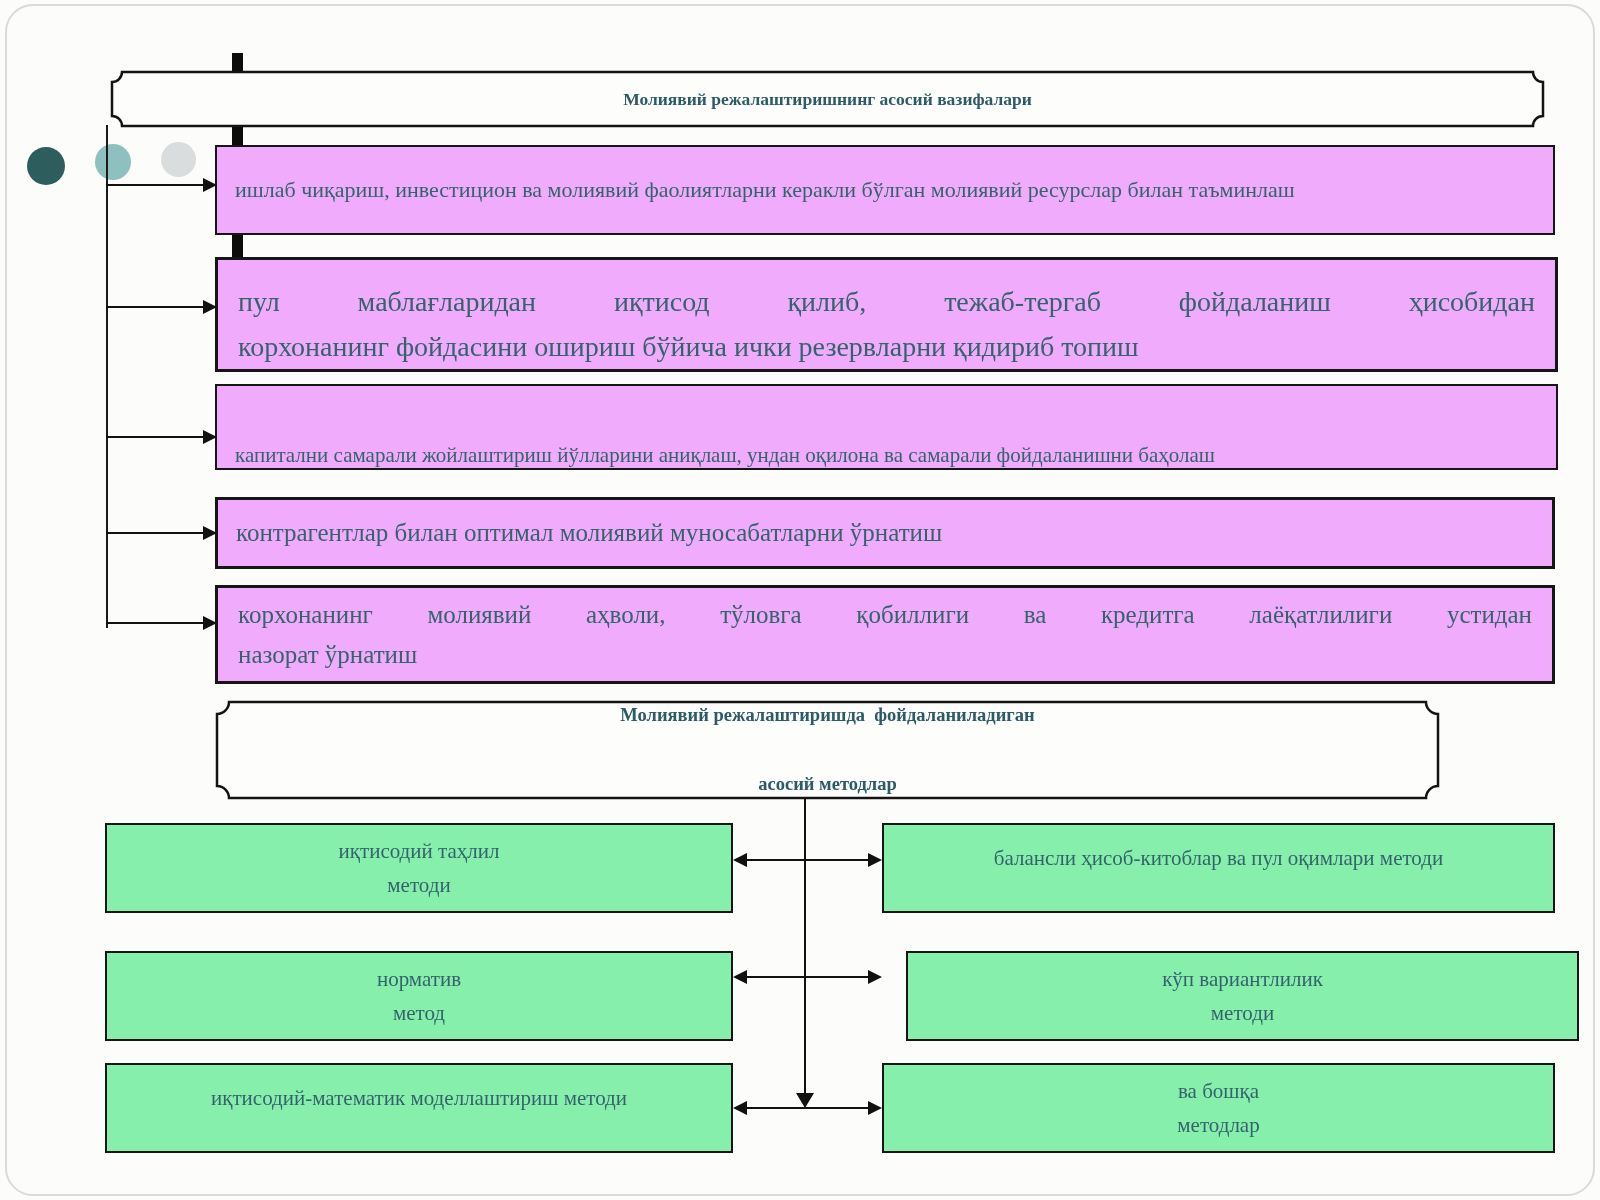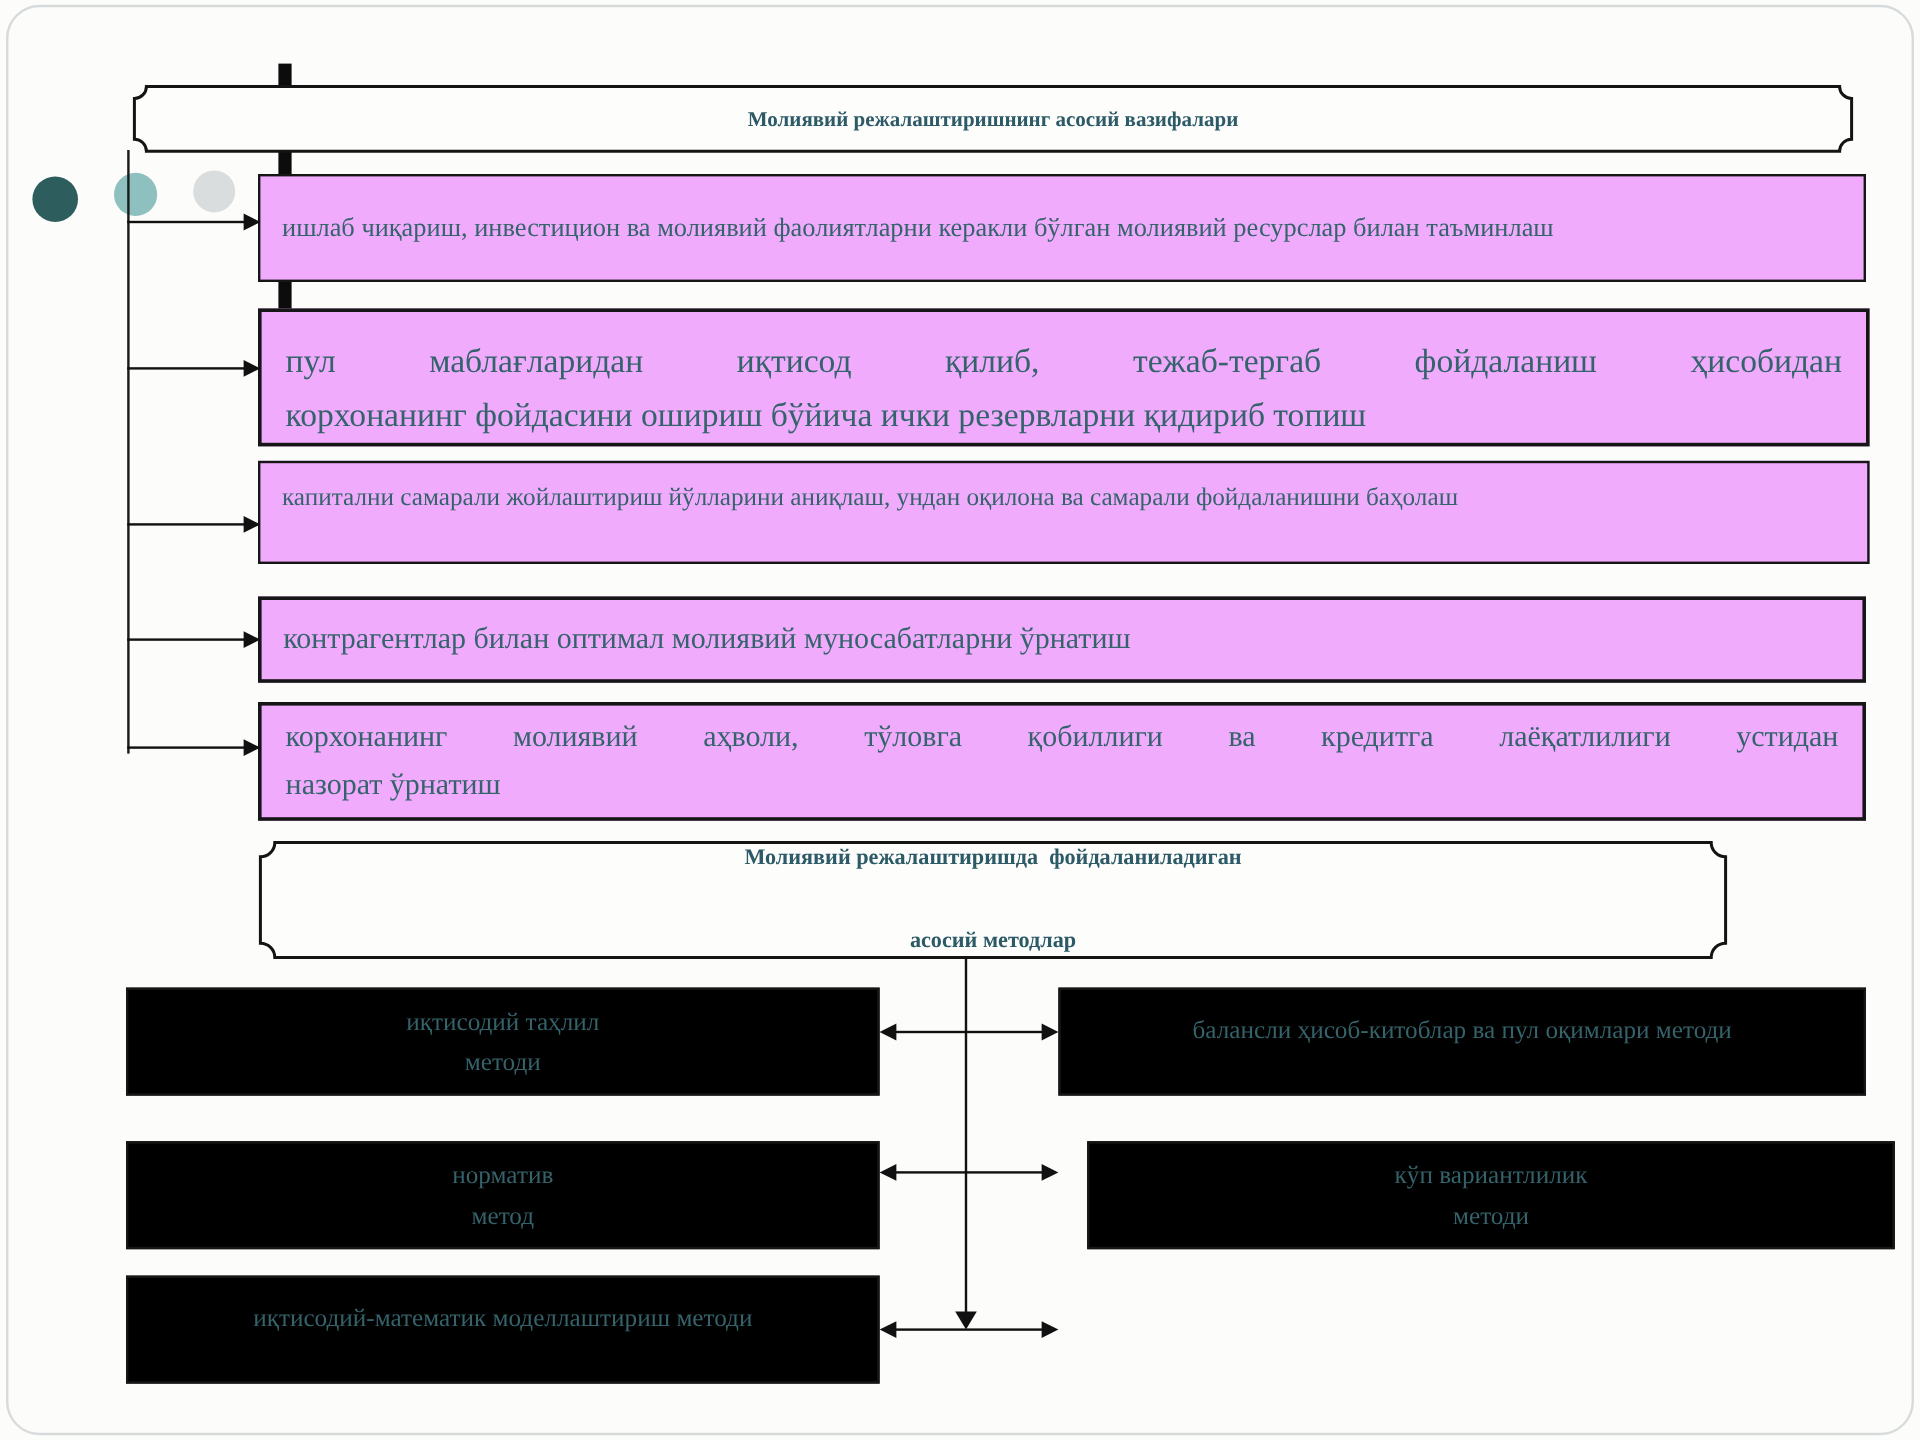--- a/index.html
+++ b/index.html
@@ -26,25 +26,25 @@
   .banner1 .banner-line { font-size:17.5px; }
   .banner2 .banner-line { font-size:18.5px; line-height:31px; }
   .tbox {
     position:absolute; z-index:2; background:#f0abfc; border:2px solid #161616;
     box-sizing:border-box; display:flex; flex-direction:column; justify-content:center;
   }
   .tbox .tline { display:block; }
   .just { text-align:justify; text-align-last:justify; }
   #task-box-1 { left:215px; top:145px; width:1340px; height:90px; padding:0 18px; font-size:22px; }
   #task-box-2 { left:215px; top:257px; width:1343px; height:115px; padding:0 20px; font-size:28px; border-width:3px; line-height:45px;justify-content:flex-end; }
-  #task-box-3 { left:215px; top:384px; width:1343px; height:86px; padding:16px 30px 0 18px; justify-content:flex-start; font-size:21px; }
+  #task-box-3 { left:215px; top:384px; width:1343px; height:86px; padding:16px 30px 0 18px; justify-content:flex-end; font-size:21px; }
   #task-box-4 { left:215px; top:497px; width:1340px; height:72px; padding:0 18px; font-size:25px; border-width:3px; }
   #task-box-5 { left:215px; top:585px; width:1340px; height:99px; padding:0 20px; font-size:25px; border-width:3px; line-height:40px; }
   .mbox {
-    position:absolute; z-index:2; background:#000000; border:2px solid #161616;
+    position:absolute; z-index:2; background:#86efac; border:2px solid #161616;
     box-sizing:border-box; display:flex; flex-direction:column; align-items:center;
     justify-content:center; text-align:center; font-size:21px; line-height:34px;
   }
   .mbox.single { padding-bottom:20px; }
   .mcol-l { left:105px; width:628px; height:90px; }
   .mcol-r { left:882px; width:673px; height:90px;text-align:center; }
   .circle { position:absolute; border-radius:50%; z-index:1; }
   #bullet-dark  { left:27px;  top:147px; width:38px; height:38px; background:#2e5d5d; }
   #bullet-teal  { left:95px;  top:144px; width:36px; height:36px; background:#8fc0c0; }
   #bullet-gray  { left:161px; top:142px; width:35px; height:35px; background:#dadddd; }
@@ -145,20 +145,24 @@
     <span class="tline">иқтисодий-математик моделлаштириш методи</span>
   </div>
 
   <div class="mbox mcol-r single" style="top:823px;">
     <span class="tline">балансли ҳисоб-китоблар ва пул оқимлари методи</span>
   </div>
   <div class="mbox mcol-r" style="top:951px;margin-left:24px;">
     <span class="tline">кўп вариантлилик</span>
     <span class="tline">методи</span>
   </div>
+  <div class="mbox mcol-r" style="top:1063px;">
+    <span class="tline">ва бошқа</span>
+    <span class="tline">методлар</span>
+  </div>
 
   <div class="harrow" style="left:733px; top:853px; width:149px;">
     <div class="shaft" style="left:12px; right:12px;"></div>
       <div class="head-l"></div>
       <div class="head-r"></div>
   </div>
   <div class="harrow" style="left:733px; top:970px; width:149px;">
     <div class="shaft" style="left:12px; right:12px;"></div>
       <div class="head-l"></div>
       <div class="head-r"></div>

